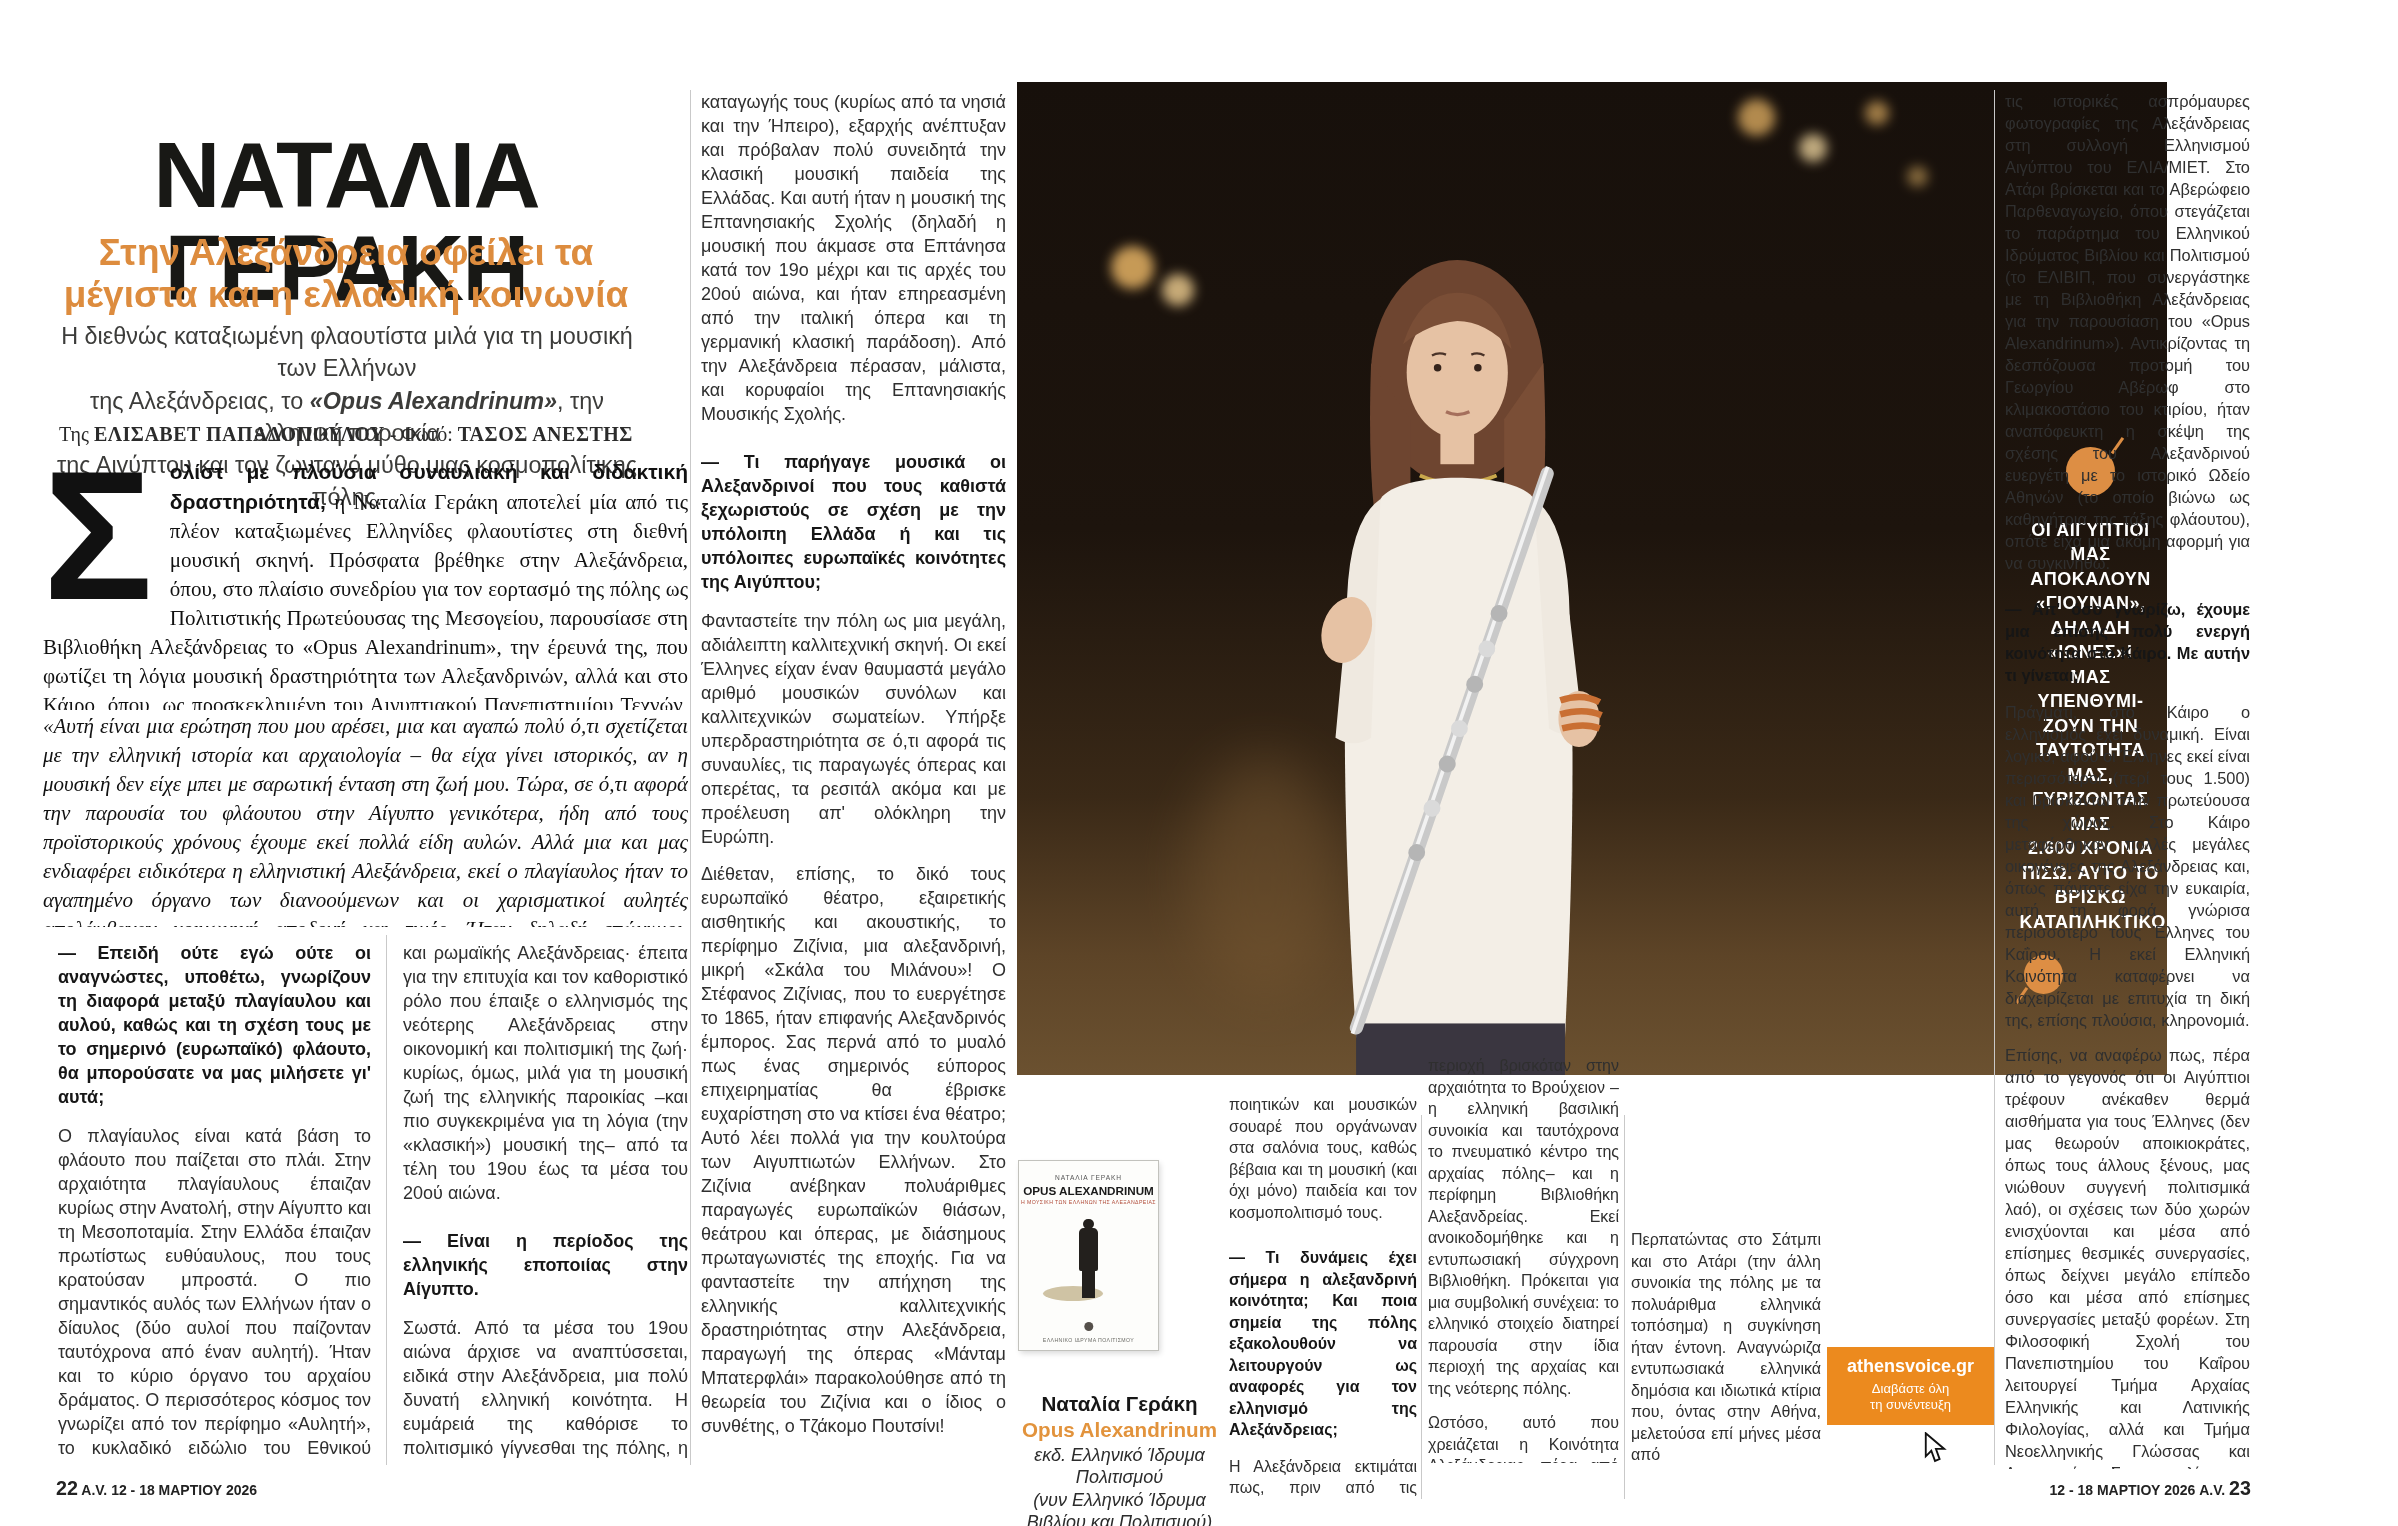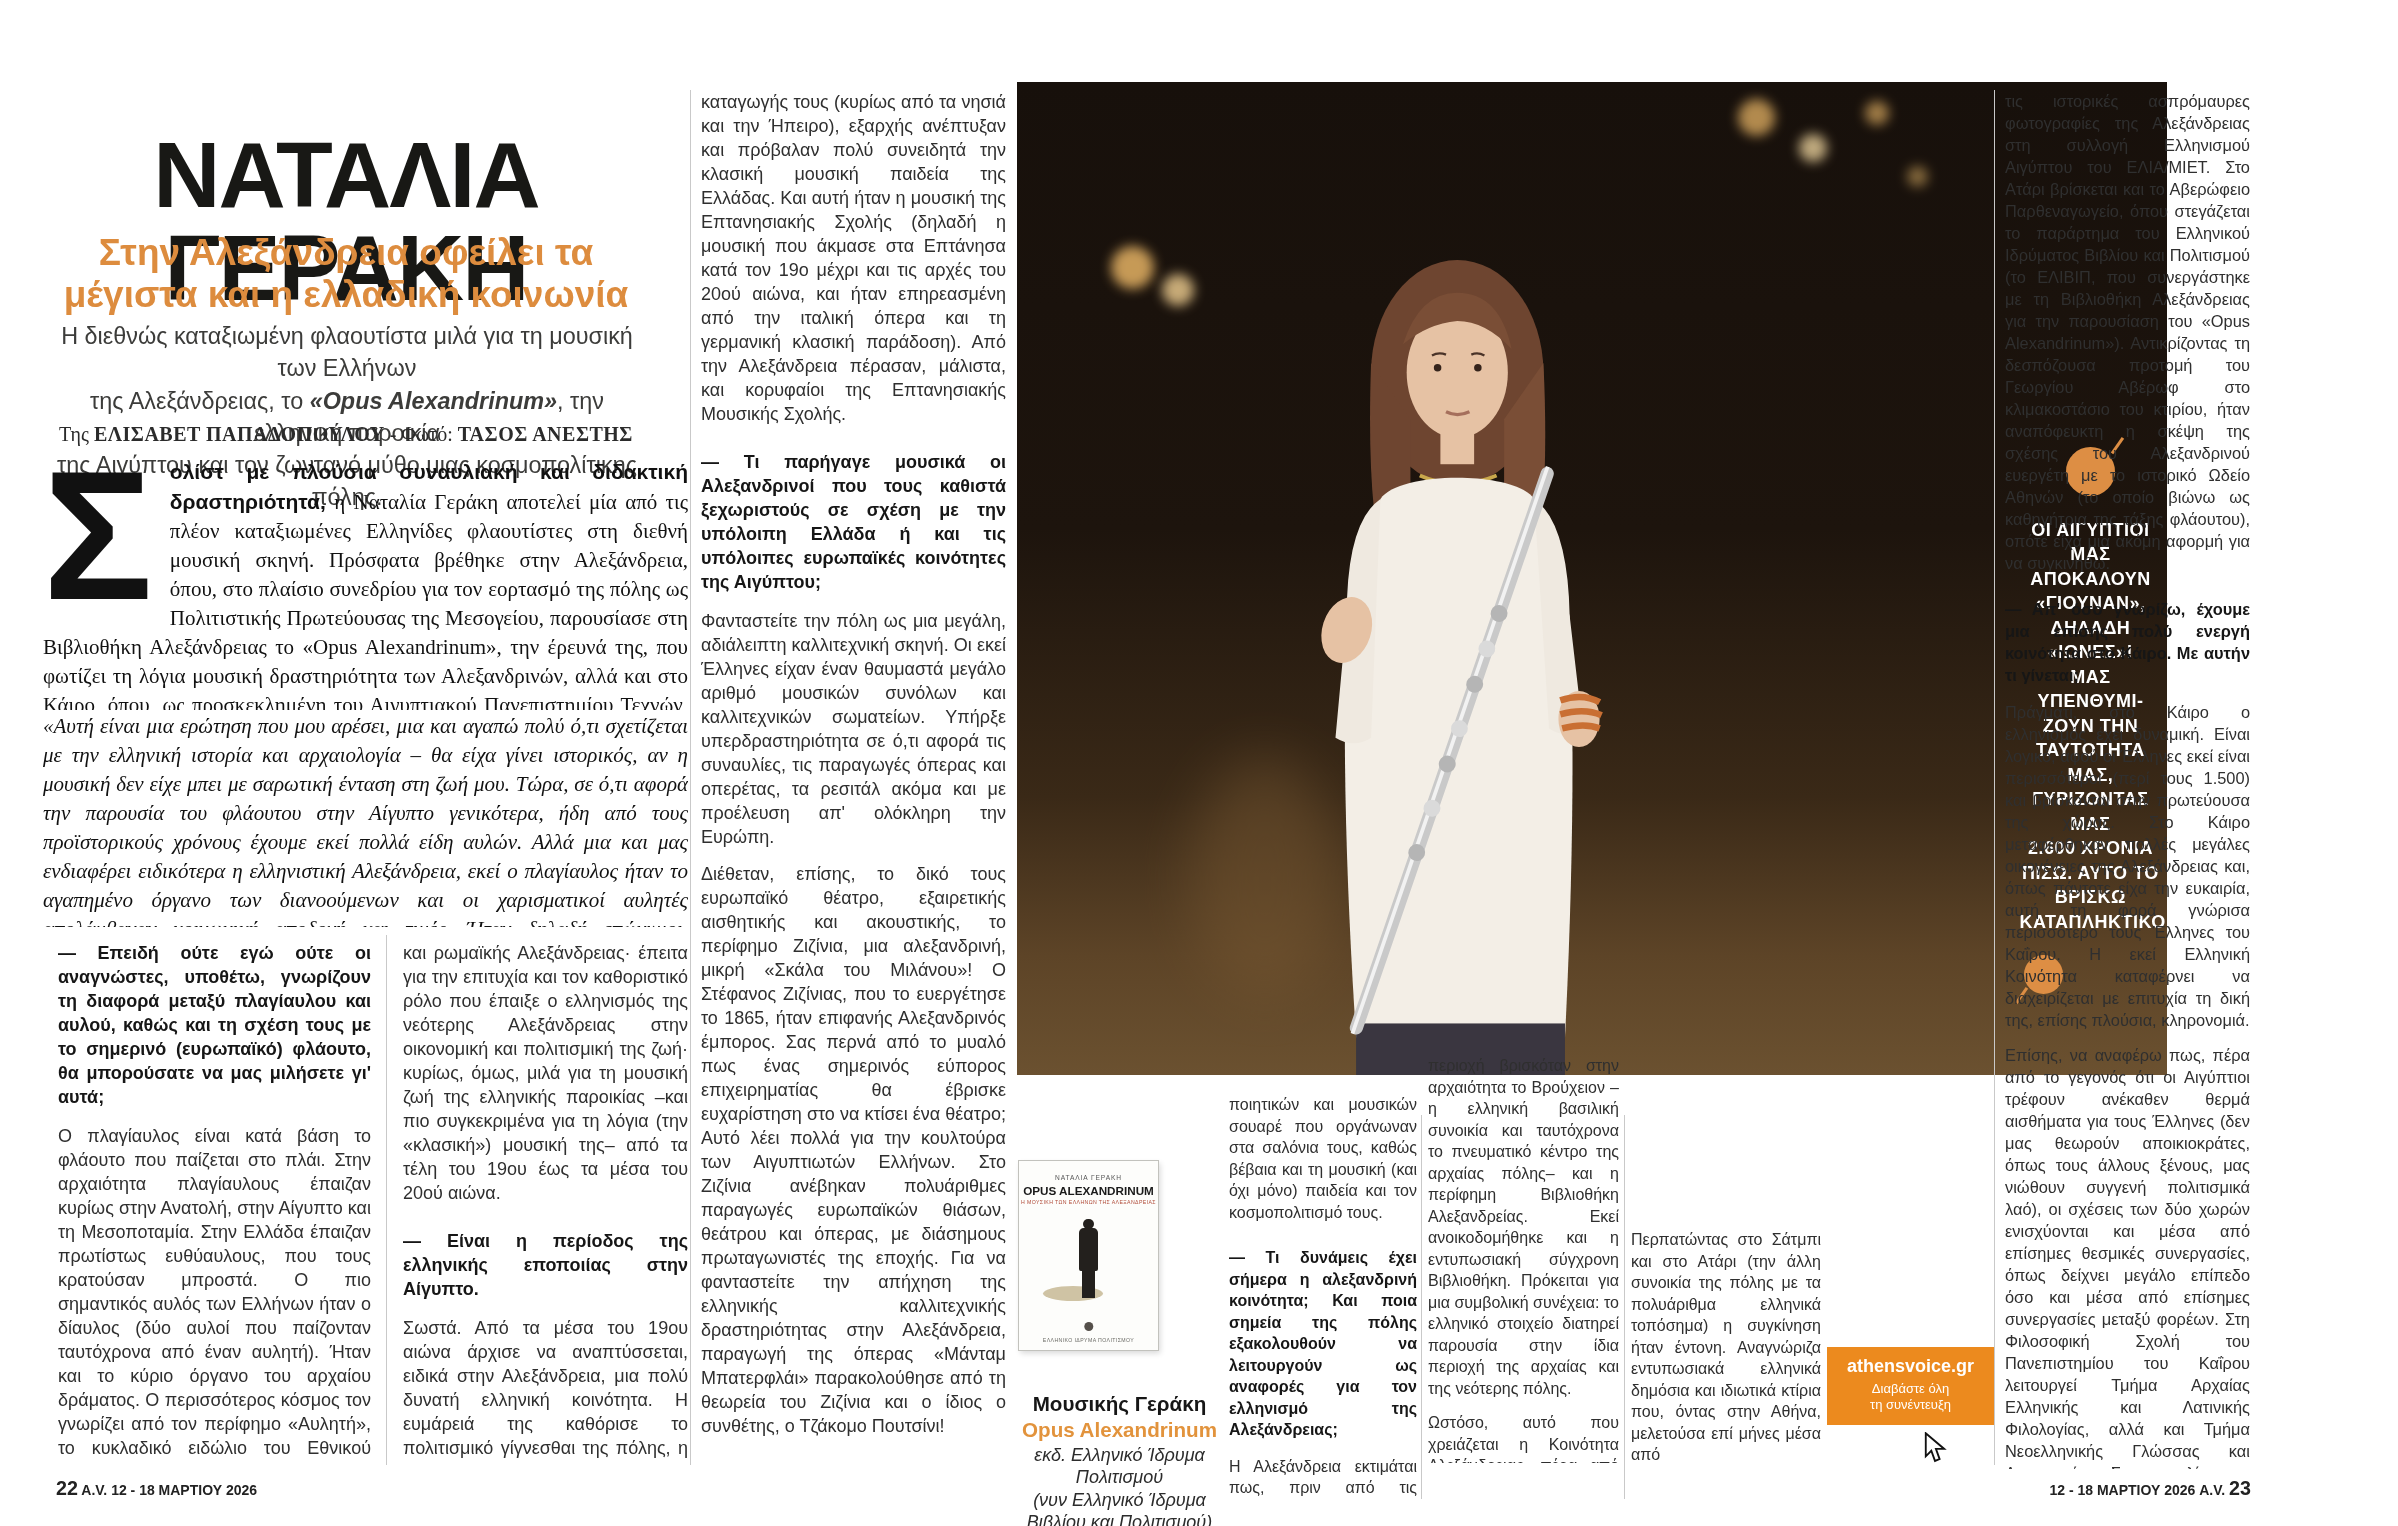--- a/index.html
+++ b/index.html
@@ -204,21 +204,21 @@
     <div class="bman">
       <div class="shadow"></div>
         <div class="head"></div>
         <div class="body"></div>
         <div class="legs"></div>
     </div>
     <div class="blogo"></div>
     <div class="bpub">ΕΛΛΗΝΙΚΟ ΙΔΡΥΜΑ ΠΟΛΙΤΙΣΜΟΥ</div>
   </div>
   <div class="abs caption">
-    <div class="cap-name">Μουσικής Γεράκη</div>
+    <div class="cap-name">Ναταλία Γεράκη</div>
     <div class="cap-title">Opus Alexandrinum</div>
     <div class="cap-pub">εκδ. Ελληνικό Ίδρυμα
 Πολιτισμού
 (νυν Ελληνικό Ίδρυμα
 Βιβλίου και Πολιτισμού)</div>
   </div>
 
   <div class="abs col colsm colD">
     <p>ποιητικών και μουσικών σουαρέ που οργάνωναν στα σαλόνια τους, καθώς βέβαια και τη μουσική (και όχι μόνο) παιδεία και τον κοσμοπολιτισμό τους.</p>
     <p class="q">— Τι δυνάμεις έχει σήμερα η αλεξανδρινή κοινότητα; Και ποια σημεία της πόλης εξακολουθούν να λειτουργούν ως αναφορές για τον ελληνισμό της Αλεξάνδρειας;</p>

